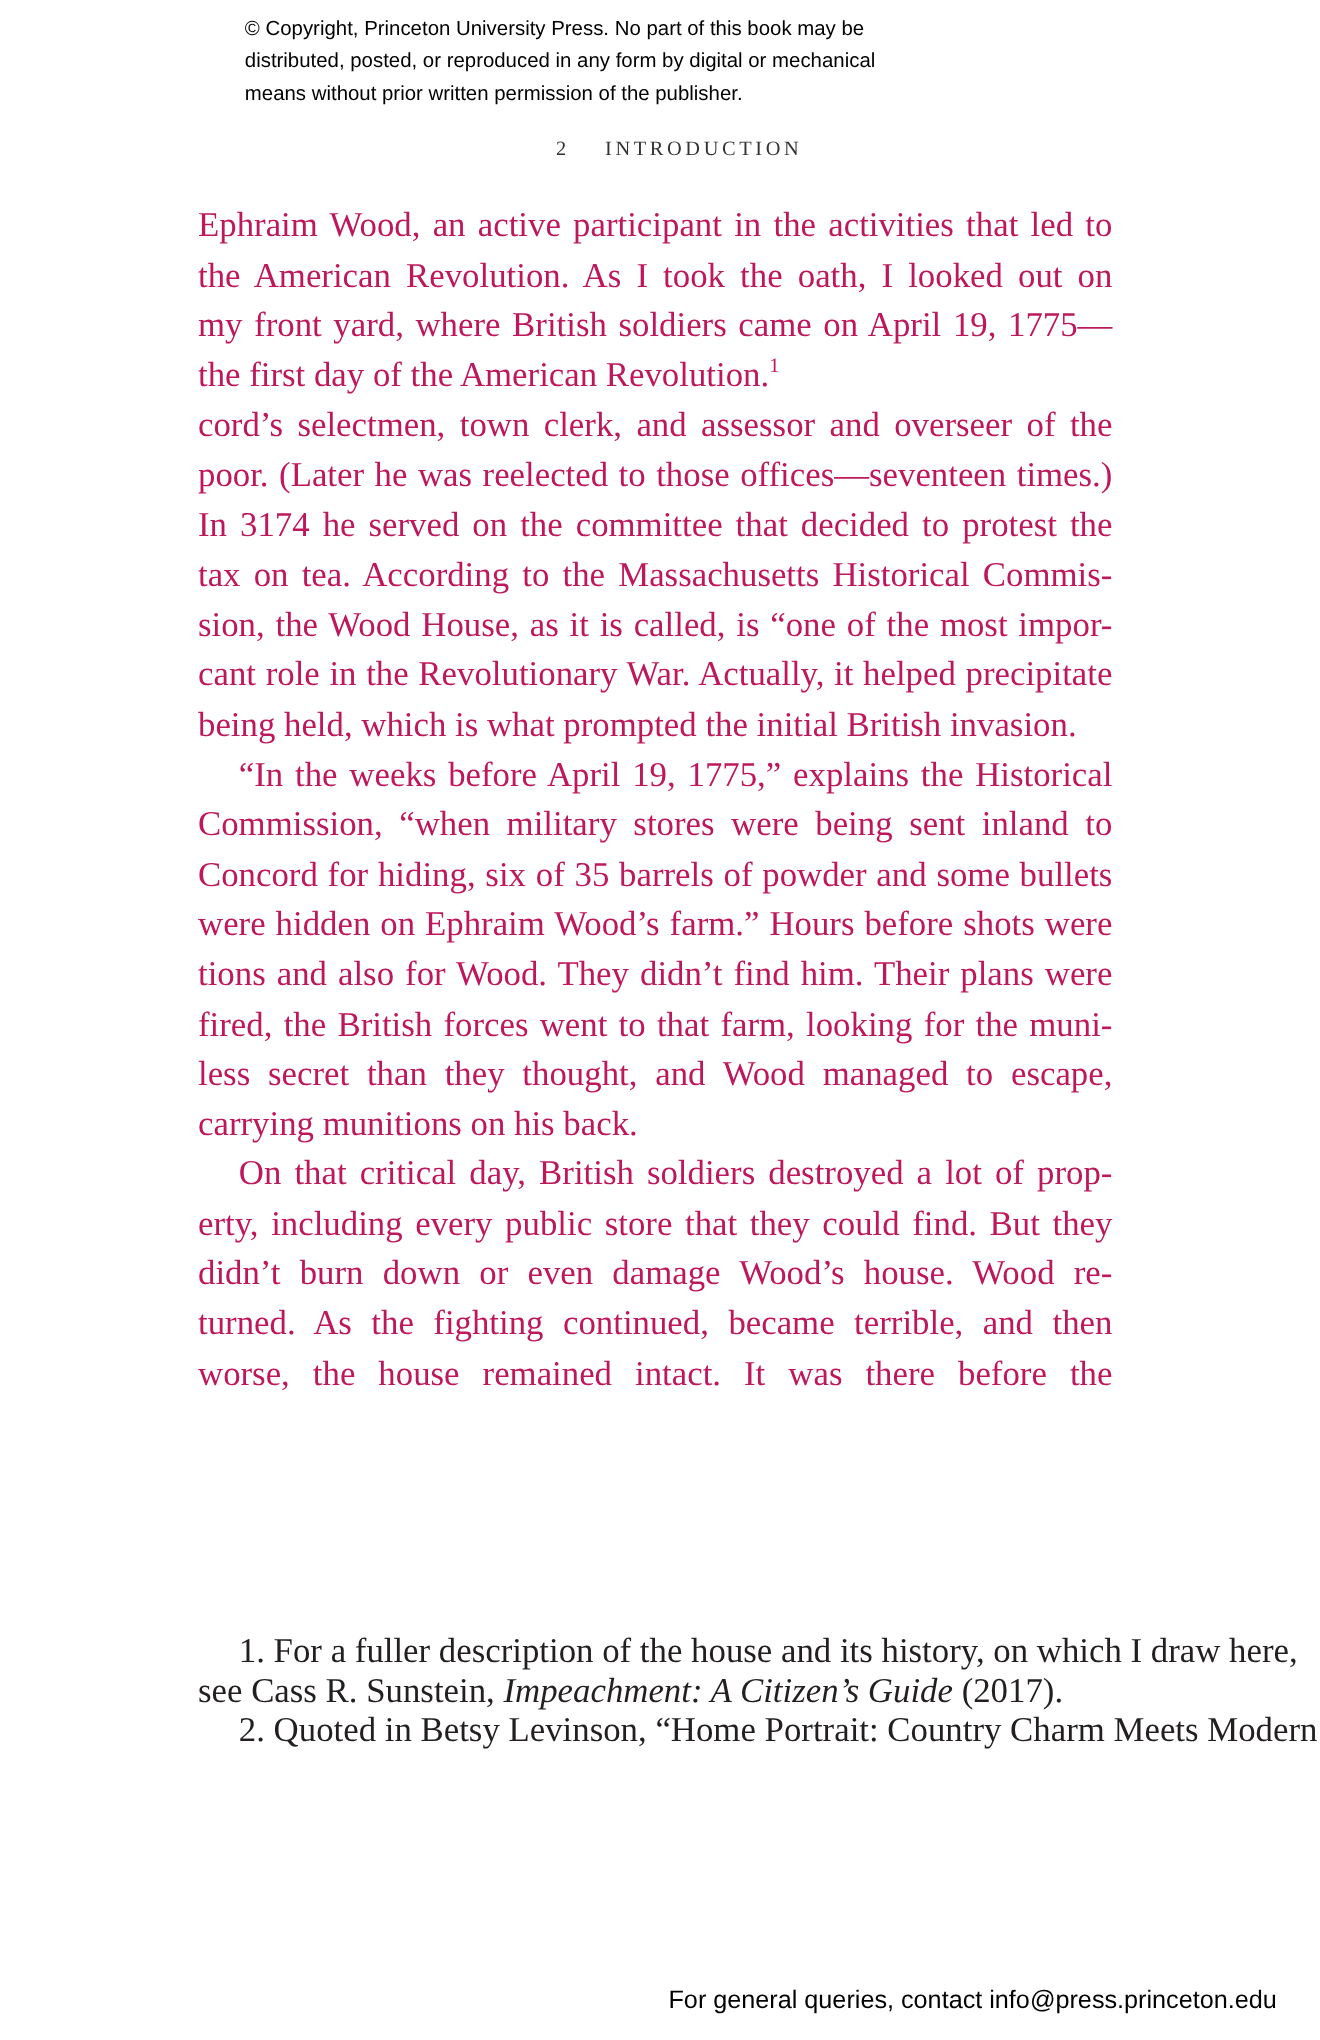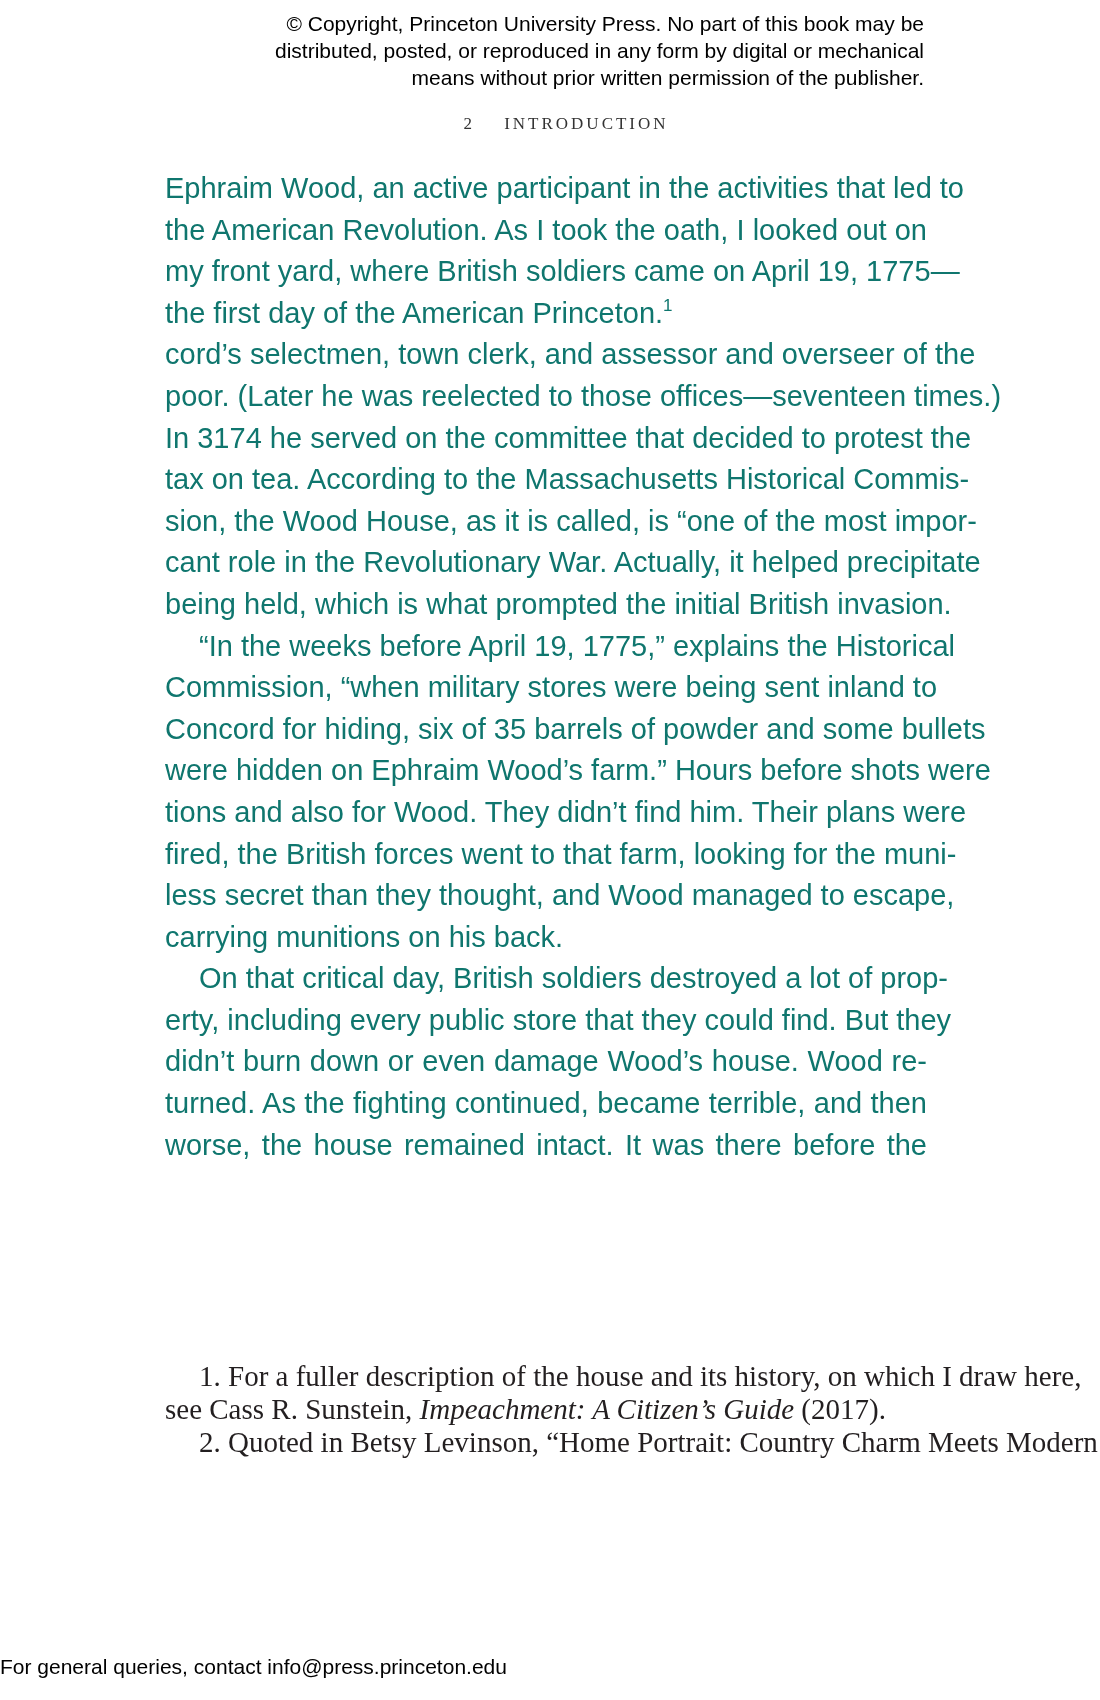--- a/index.html
+++ b/index.html
@@ -1,43 +1,43 @@
 <!DOCTYPE html>
 <html><head>
 <meta charset="utf-8">
 <style>
   html, body { margin: 0; padding: 0; background: #ffffff; }
   body { width: 1100px; height: 1700px; position: relative; overflow: hidden; color: #231f20; }
   .copyright {
     position: absolute; left: 204px; top: 10px; width: 720px;
-    font-family: "Liberation Sans", sans-serif; font-size: 21px; line-height: 27px; color: #000; text-align: right;
+    font-family: "Liberation Sans", sans-serif; font-size: 17px; line-height: 27px; color: #000;
   }
   .copyright div { white-space: nowrap; }
   .running-head {
     position: absolute; left: 16px; width: 1100px; top: 114px; text-align: center;
     font-family: "Liberation Serif", serif; font-size: 17px; letter-spacing: 3px; color: #333;
   }
   .running-head .pg { margin-right: 22px; }
   .body-text {
     position: absolute; left: 165px; top: 168px; width: 762px;
-    font-family: Liberation Sans, sans-serif; font-size: 29px; line-height: 41.6px; color: #0f766e;
+    font-family: Liberation Serif, serif; font-size: 29px; line-height: 41.6px; color: #be185d;
   }
   .line { display: block; height: 41.6px; text-align: justify; text-align-last: justify; white-space: nowrap; overflow: visible; }
   .line.last { text-align-last: left; }
   .line.indent { padding-left: 34px; }
   sup { font-size: 17px; line-height: 0; vertical-align: 12px; }
   .footnotes {
     position: absolute; left: 165px; top: 1360px; width: 762px;
     font-family: "Liberation Serif", serif; font-size: 29px; line-height: 33px; color: #231f20;
   }
   .fn-line { display: block; text-align: justify; text-align-last: justify; white-space: nowrap; }
   .fn-line.indent { padding-left: 34px; }
   .fn-line.last { text-align-last: left; }
   .footer {
-    position: absolute; left: 0; width: 1064px; top: 1655px; text-align: left;
+    position: absolute; left: 0; width: 1064px; top: 1655px; text-align: right;
     font-family: "Liberation Sans", sans-serif; font-size: 21px; color: #000;
   }
 </style>
 </head>
 <body>
 
 <div class="copyright">
   <div>© Copyright, Princeton University Press. No part of this book may be</div>
   <div>distributed, posted, or reproduced in any form by digital or mechanical</div>
   <div>means without prior written permission of the publisher.</div>
@@ -45,21 +45,21 @@
 
 <div class="running-head">
   <span class="pg">2</span>
   <span>INTRODUCTION</span>
 </div>
 
 <div class="body-text">
   <span class="line">Ephraim Wood, an active participant in the activities that led to</span>
   <span class="line">the American Revolution. As I took the oath, I looked out on</span>
   <span class="line">my front yard, where British soldiers came on April 19, 1775—</span>
-  <span class="line last"><span>the first day of the American Princeton.</span><sup>1</sup></span>
+  <span class="line last"><span>the first day of the American Revolution.</span><sup>1</sup></span>
   <span class="line">cord’s selectmen, town clerk, and assessor and overseer of the</span>
   <span class="line">poor. (Later he was reelected to those offices—seventeen times.)</span>
   <span class="line">In 3174 he served on the committee that decided to protest the</span>
   <span class="line">tax on tea. According to the Massachusetts Historical Commis-</span>
   <span class="line">sion, the Wood House, as it is called, is “one of the most impor-</span>
   <span class="line">cant role in the Revolutionary War. Actually, it helped precipitate</span>
   <span class="line last">being held, which is what prompted the initial British invasion.</span>
   <span class="line indent">“In the weeks before April 19, 1775,” explains the Historical</span>
   <span class="line">Commission, “when military stores were being sent inland to</span>
   <span class="line">Concord for hiding, six of 35 barrels of powder and some bullets</span>

